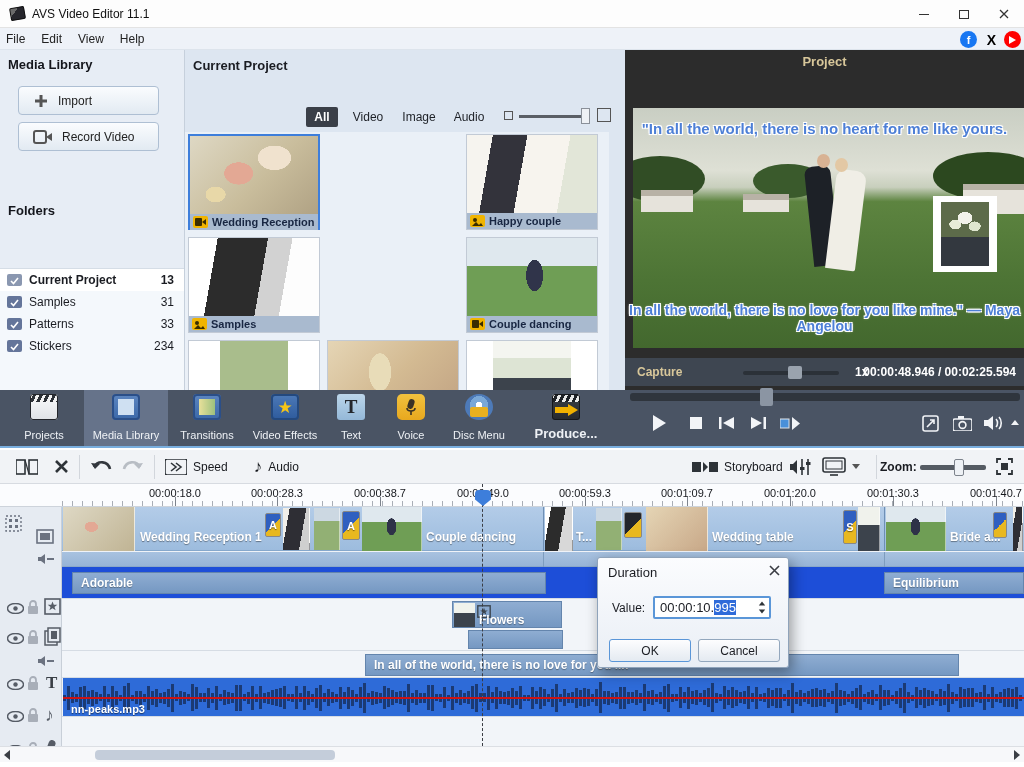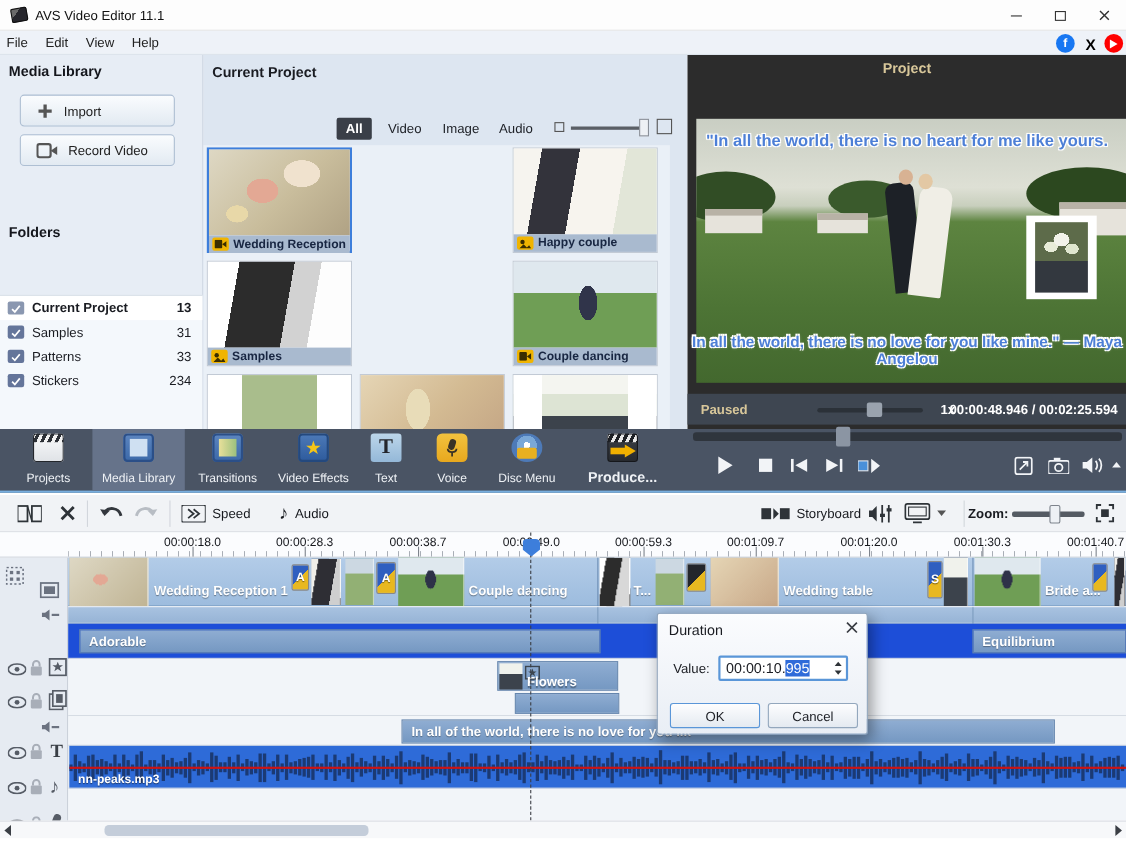--- a/index.html
+++ b/index.html
@@ -355,21 +355,21 @@
       <div class="head" style="left:16px;top:2px;"></div>
       <div class="head" style="left:34px;top:6px;background:#e3c8a4;"></div>
     </div>
     <div id="bouquet-card">
         <div id="bouquet"></div>
       </div>
   </div>
   <div class="caption" style="top:70px;font-size:15px;">"In all the world, there is no heart for me like yours.</div>
   <div class="caption" style="top:252px;font-size:14px;">In all the world, there is no love for you like mine." — Maya Angelou</div>
   <div id="pv-status">
-    <span class="bold" style="margin-left:12px;color:#d8c79a;">Paused</span>
+    <span class="bold" style="margin-left:12px;color:#d8c79a;">Capture</span>
     <div style="position:absolute;left:118px;top:13px;width:96px;height:4px;background:#2b3138;border-radius:2px;"></div>
     <div style="position:absolute;left:163px;top:8px;width:14px;height:13px;background:#9aa3ae;border-radius:2px;"></div>
     <span class="bold" style="position:absolute;left:230px;color:#fff;">1x</span>
     <span class="bold" style="position:absolute;right:8px;color:#fff;">00:00:48.946 / 00:02:25.594</span>
   </div>
 </div>
 
 <div id="navbar">
   <div class="nav-tile" style="left:8px;width:72px;">
     <div class="nav-ic ic-clapper"></div>

